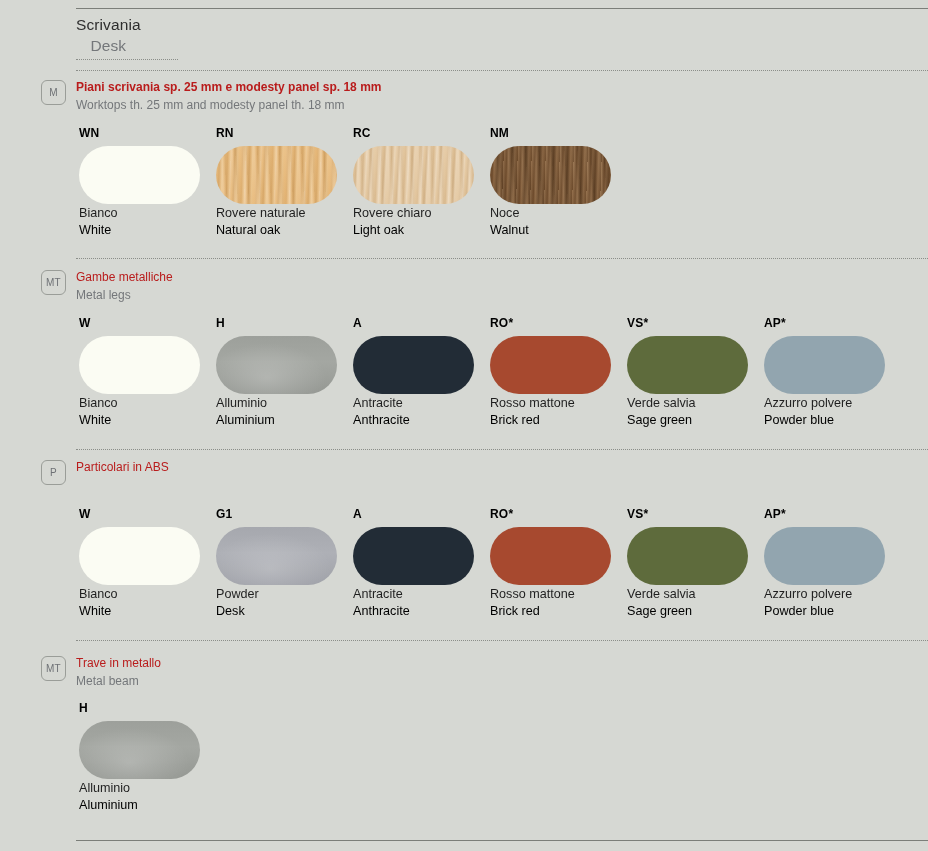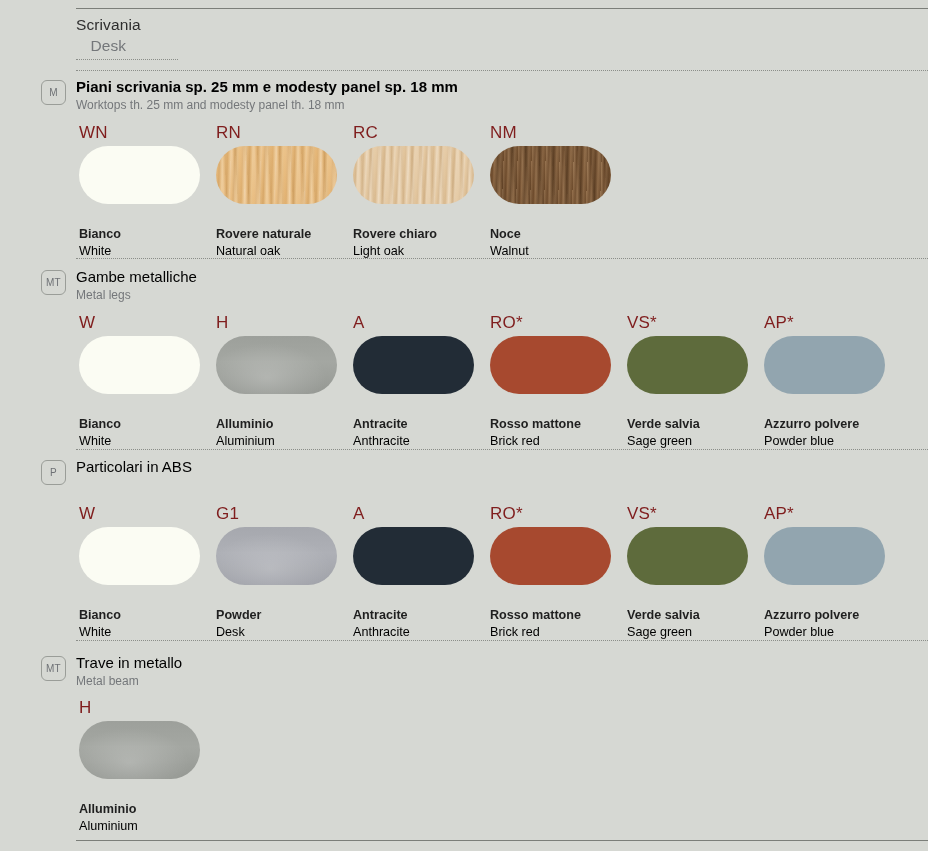--- a/index.html
+++ b/index.html
@@ -90,23 +90,23 @@
     color: #6e7175;
     letter-spacing: .2px;
     background: transparent;
   }
   .sec-titles {
     position: absolute;
     left: 76px;
     top: 0;
   }
   .sec-it {
-    font-size: 15px;
+    font-size: 12px;
     line-height: 18px;
-    color: #000000;
+    color: #b91c1c;
     letter-spacing: 0;
   }
   .sec-it.bold { font-weight: bold; }
   .sec-en {
     font-size: 12px;
     line-height: 18px;
     color: #74777a;
   }
 
   
@@ -114,39 +114,39 @@
     position: absolute;
     left: 79px;
     right: 0;
     display: flex;
   }
   .swatch-cell {
     width: 137px;
     flex: 0 0 137px;
   }
   .sw-code {
-    font-size: 17px;
-    font-weight: normal;
-    color: #7f1d1d;
+    font-size: 12px;
+    font-weight: bold;
+    color: #000000;
     line-height: 14px;
     margin-bottom: 6px;
     letter-spacing: .2px;
   }
   .sw-chip {
     width: 121px;
     height: 58px;
     border-radius: 29px / 29px;
     box-sizing: border-box;
   }
   .sw-name {
     font-size: 12.6px;
     color: #1f1f1f;
     line-height: 17px;
-    margin-top: 22px;
-    font-weight: 700;
+    margin-top: 1px;
+    font-weight: 400;
   }
   .sw-name-en {
     font-size: 12.6px;
     color: #000000;
     line-height: 17px;
   }
 
   
   .tex-rc {
     background-color: #e2c49a;

